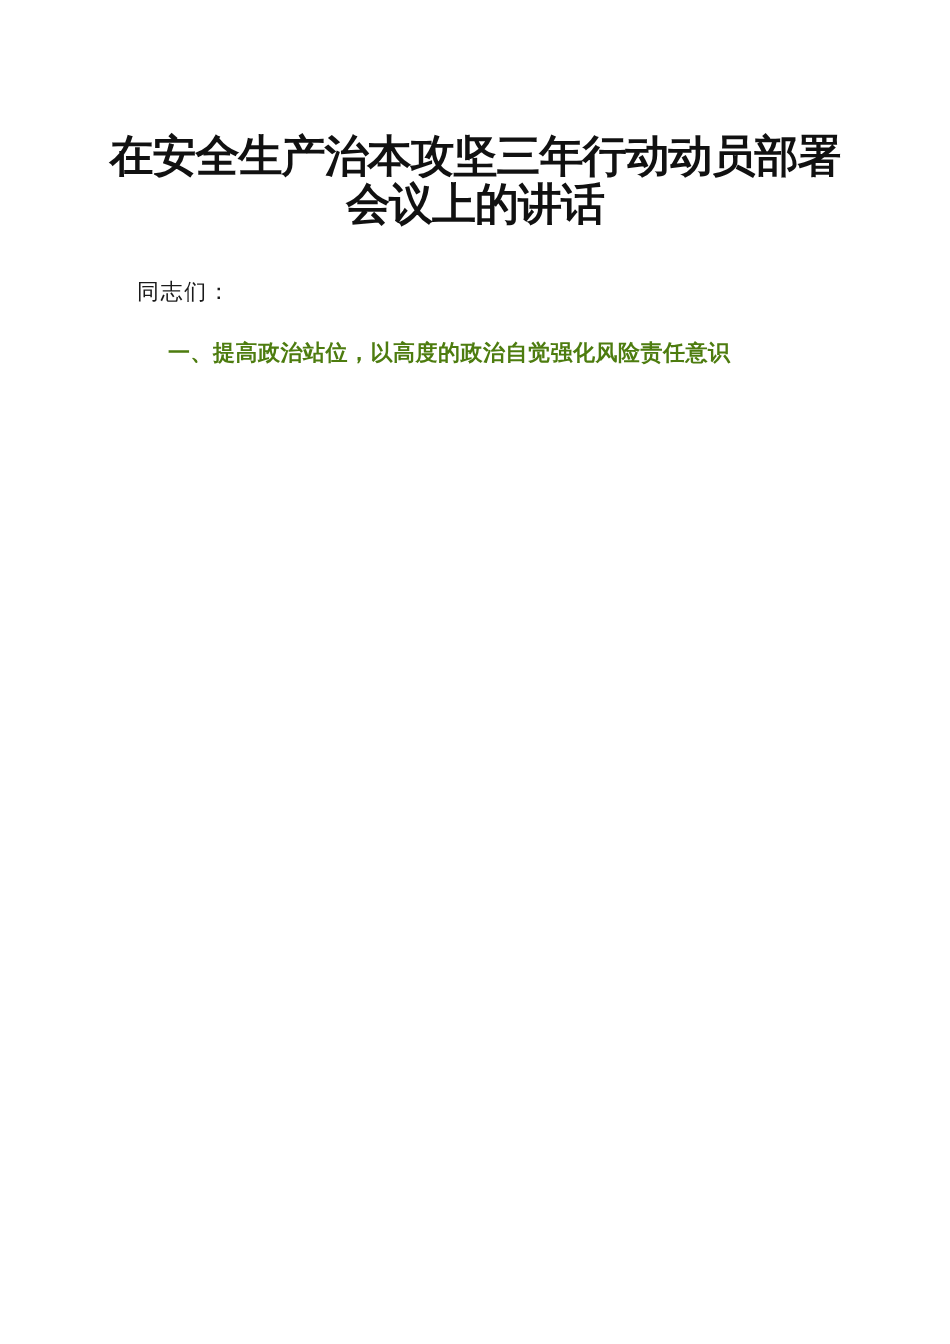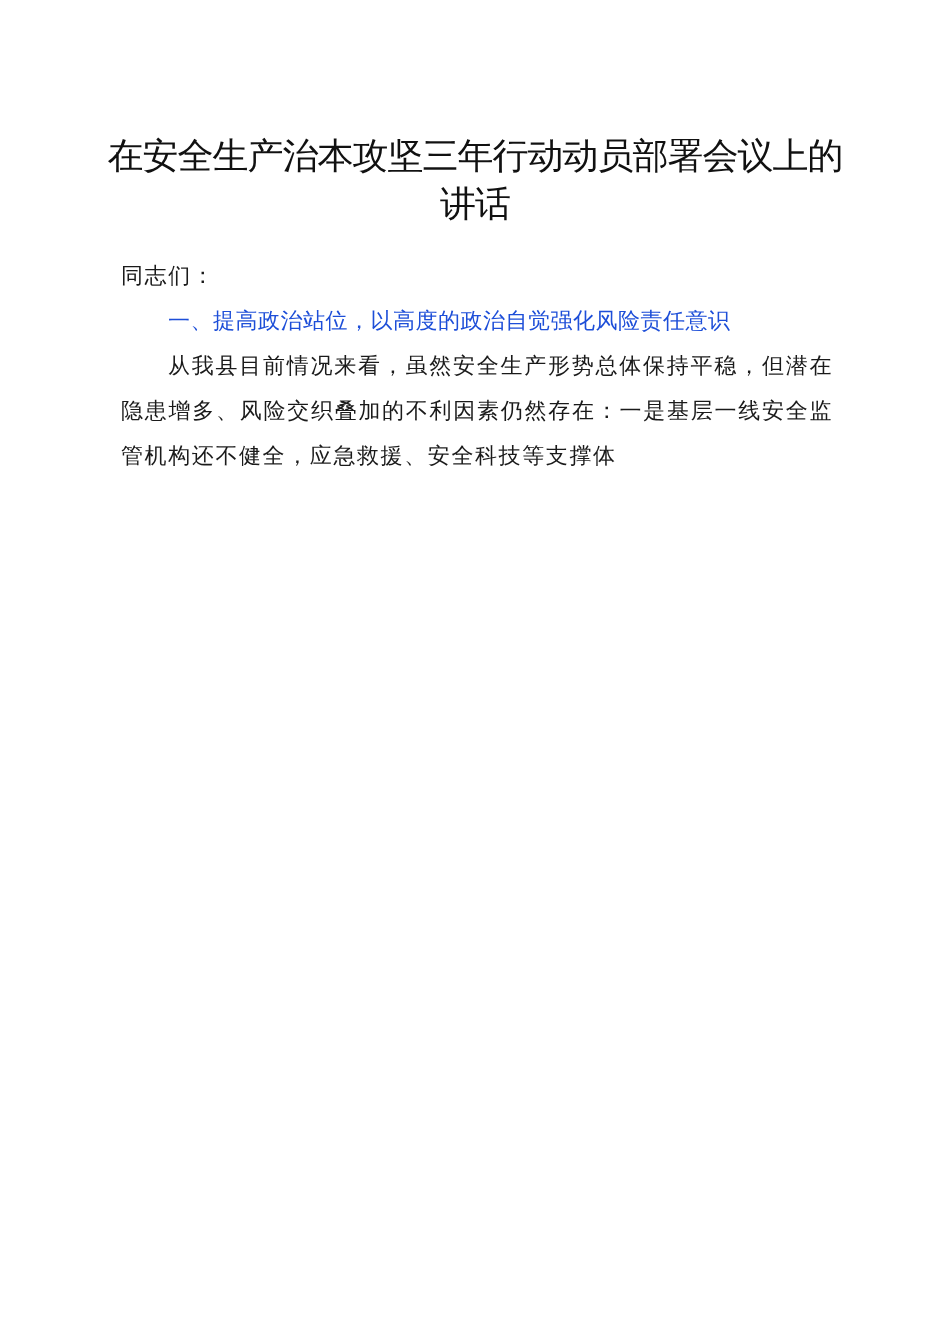--- a/index.html
+++ b/index.html
@@ -1,37 +1,36 @@
 <!DOCTYPE html>
 <html><head>
   <meta charset="utf-8">
   <style>
     html, body { margin: 0; padding: 0; background: #ffffff; }
     body { width: 950px; height: 1344px; position: relative; overflow: hidden; }
     .page { position: absolute; left: 0; top: 0; width: 950px; height: 1344px; background: #fff; }
     .title {
       position: absolute; left: 100px; width: 750px; top: 132px;
       text-align: center; font-family: "DejaVu Serif", "Liberation Serif", serif;
-      font-weight: normal; font-size: 36px; line-height: 48px; color: #111;
+      font-weight: bold; font-size: 44px; line-height: 48px; color: #111;
       letter-spacing: -1px;
     }
     .body-text {
       position: absolute; left: 121px; width: 712px; top: 253px;
       font-family: "DejaVu Sans", "Liberation Sans", sans-serif;
       font-size: 22px; line-height: 45px; color: #1a1a1a;
       letter-spacing: 1.6px; text-align: justify;
     }
-    .p { margin: 0; text-indent: 47px; }
+    .p { margin: 16px; text-indent: 47px; }
     .p.noindent { text-indent: 0; }
-    .h1 { margin: 0; text-indent: 47px; font-weight: normal; letter-spacing: 0.5px; color: #1d4ed8; }
+    .h1 { margin: 0; text-indent: 47px; font-weight: bold; letter-spacing: 0.5px; color: #4d7c0f; }
   </style>
 </head>
 <body>
 
 <div class="page">
   <div class="title">在安全生产治本攻坚三年行动动员部署会议上的讲话</div>
 
   <div class="body-text">
     <p class="p noindent">同志们：</p>
     <p class="h1">一、提高政治站位，以高度的政治自觉强化风险责任意识</p>
-    <p class="p">从我县目前情况来看，虽然安全生产形势总体保持平稳，但潜在隐患增多、风险交织叠加的不利因素仍然存在：一是基层一线安全监管机构还不健全，应急救援、安全科技等支撑体</p>
   </div>
 </div>
 
 </body></html>

